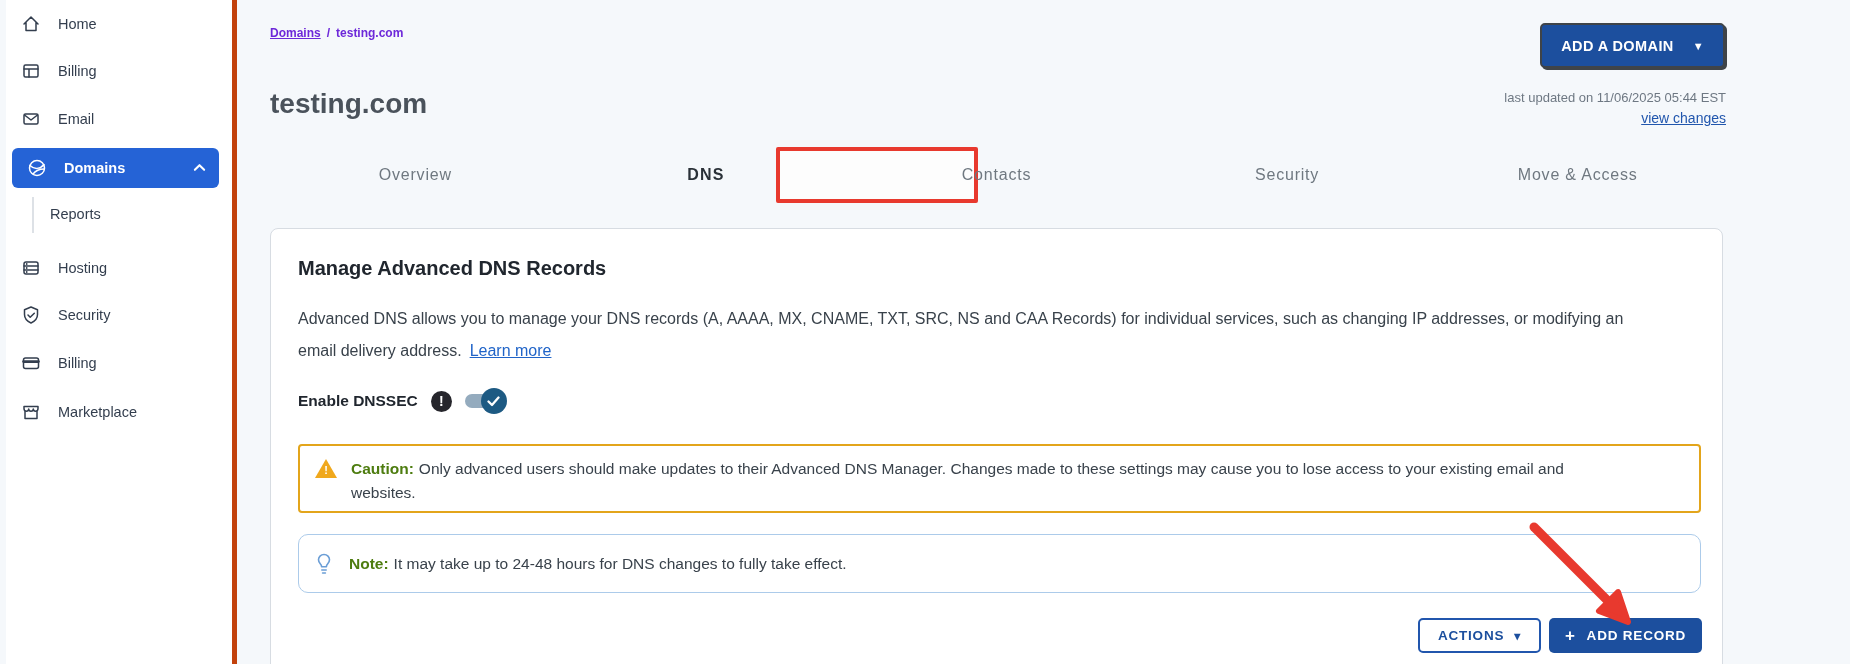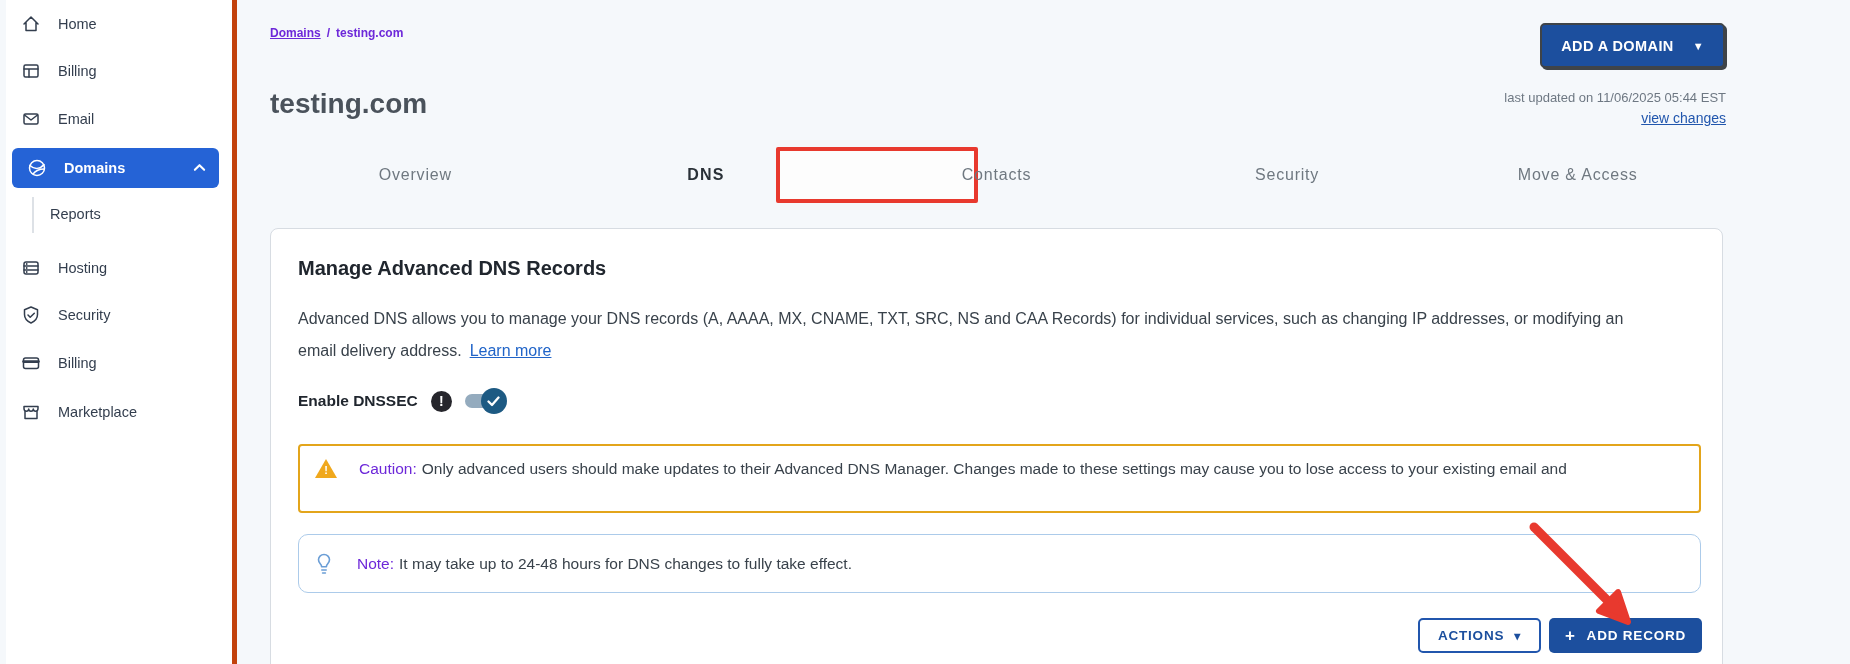--- a/index.html
+++ b/index.html
@@ -51,21 +51,21 @@
   .toggle-track { position:absolute; left:0; top:6px; width:40px; height:14px; border-radius:7px; background:#94abbe; }
   .toggle-knob { position:absolute; left:16px; top:0; width:26px; height:26px; border-radius:50%; background:#1d5a83; display:flex; align-items:center; justify-content:center; }
   .toggle-knob svg { width:13px; height:11px; stroke:#fff; stroke-width:2.3; fill:none; stroke-linecap:round; stroke-linejoin:round; }
 
   .caution-box { position:absolute; left:27px; top:215px; width:1403px; height:69px; border:2px solid #e3a51b; border-radius:4px; background:#fff; display:flex; gap:13px; padding:11px 14px; }
   .warning-icon { position:relative; width:24px; height:22px; flex:0 0 auto; margin-top:1px; }
   .warning-tri { position:absolute; left:1px; top:1px; width:0; height:0; border-left:11px solid transparent; border-right:11px solid transparent; border-bottom:19px solid #f0a81c; }
   .warning-bang { position:absolute; left:0; top:6px; width:24px; text-align:center; color:#fff; font-size:11px; font-weight:700; }
   .caution-text { font-size:15.5px; color:#39424b; line-height:24px; }
   .caution-text .line { white-space:nowrap; }
-  .bold-label { font-weight:400; color:#6d28d9; margin-right:5px;margin-left:8px; }
+  .bold-label { font-weight:700; color:#4d7c0f; margin-right:5px; }
 
   .note-box { position:absolute; left:27px; top:305px; width:1403px; height:59px; border:1px solid #accbea; border-radius:10px; background:#fff; display:flex; align-items:center; gap:15px; padding:0 15px; }
   .bulb-icon svg { width:20px; height:24px; stroke:#6b9ed6; fill:none; stroke-width:1.6; stroke-linecap:round; stroke-linejoin:round; display:block; }
   .note-text { font-size:15.5px; color:#39424b; white-space:nowrap; }
 
   .actions-btn { position:absolute; left:1147px; top:389px; width:123px; height:35px; border:2px solid #2156ad; border-radius:5px; background:#fff; color:#1c4f9e; font-weight:700; font-size:13.5px; letter-spacing:.8px; display:flex; align-items:center; justify-content:center; gap:10px; cursor:pointer; }
   .actions-btn .caret { font-size:12px; }
   .add-record-btn { position:absolute; left:1278px; top:389px; width:153px; height:35px; background:#1c4f9e; border:none; border-radius:5px; color:#fff; font-weight:700; font-size:13.5px; letter-spacing:.8px; display:flex; align-items:center; justify-content:center; gap:11px; cursor:pointer; }
   .add-record-btn .plus { font-size:17px; font-weight:700; }
 
@@ -188,20 +188,21 @@
 
   <div class="caution-box">
     <span class="warning-icon">
       <span class="warning-tri"></span>
       <span class="warning-bang">!</span>
     </span>
     <div class="caution-text">
       <div class="line">
         <span class="bold-label">Caution:</span><span>Only advanced users should make updates to their Advanced DNS Manager. Changes made to these settings may cause you to lose access to your existing email and</span>
       </div>
+      <div class="line">websites.</div>
     </div>
   </div>
 
   <div class="note-box">
     <span class="bulb-icon">
       <svg viewBox="0 0 20 24">
           <path d="M10 2.5 C6.7 2.5 4.5 5 4.5 7.8 C4.5 9.6 5.4 10.9 6.4 12 C7.2 12.9 7.6 13.6 7.6 14.7 H12.4 C12.4 13.6 12.8 12.9 13.6 12 C14.6 10.9 15.5 9.6 15.5 7.8 C15.5 5 13.3 2.5 10 2.5 Z"></path>
           <path d="M7.8 18 H12.2 M8.6 21 H11.4"></path>
         </svg>
     </span>

